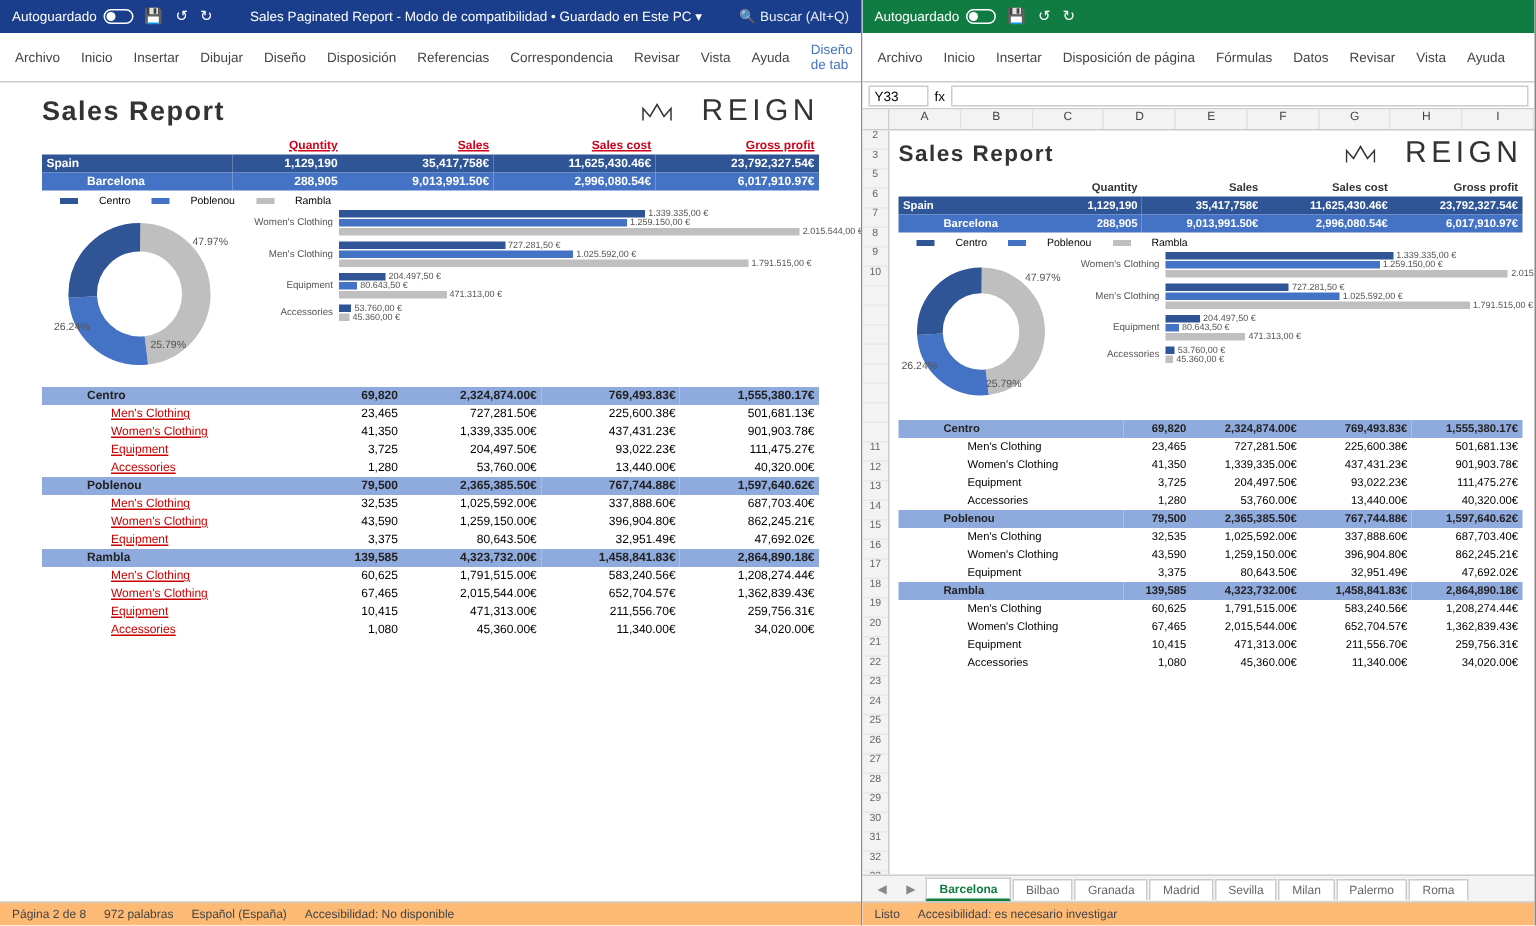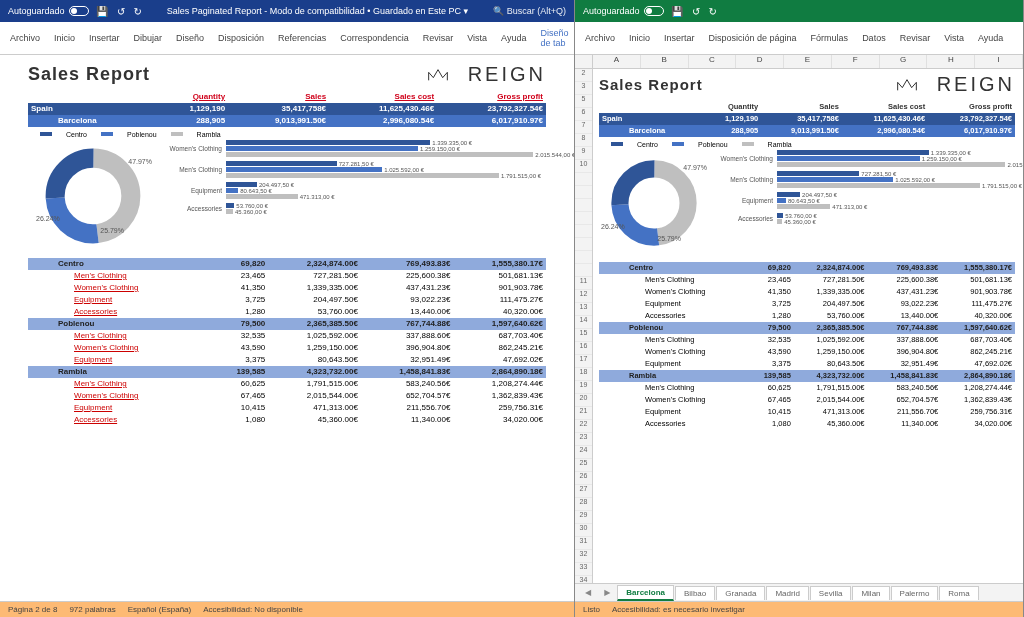--- a/index.html
+++ b/index.html
@@ -346,20 +346,25 @@
       <span>Archivo</span>
       <span>Inicio</span>
       <span>Insertar</span>
       <span>Disposición de página</span>
       <span>Fórmulas</span>
       <span>Datos</span>
       <span>Revisar</span>
       <span>Vista</span>
       <span>Ayuda</span>
     </div>
+  <div class="excel-bar">
+    <div class="namebox">Y33</div>
+    <span>fx</span>
+    <div class="fxbox"></div>
+  </div>
   <div class="excel-cols" id="excel-cols">
       <div class="rowhead"></div>
       <div class="col">A</div>
       <div class="col">B</div>
       <div class="col">C</div>
       <div class="col">D</div>
       <div class="col">E</div>
       <div class="col">F</div>
       <div class="col">G</div>
       <div class="col">H</div>

